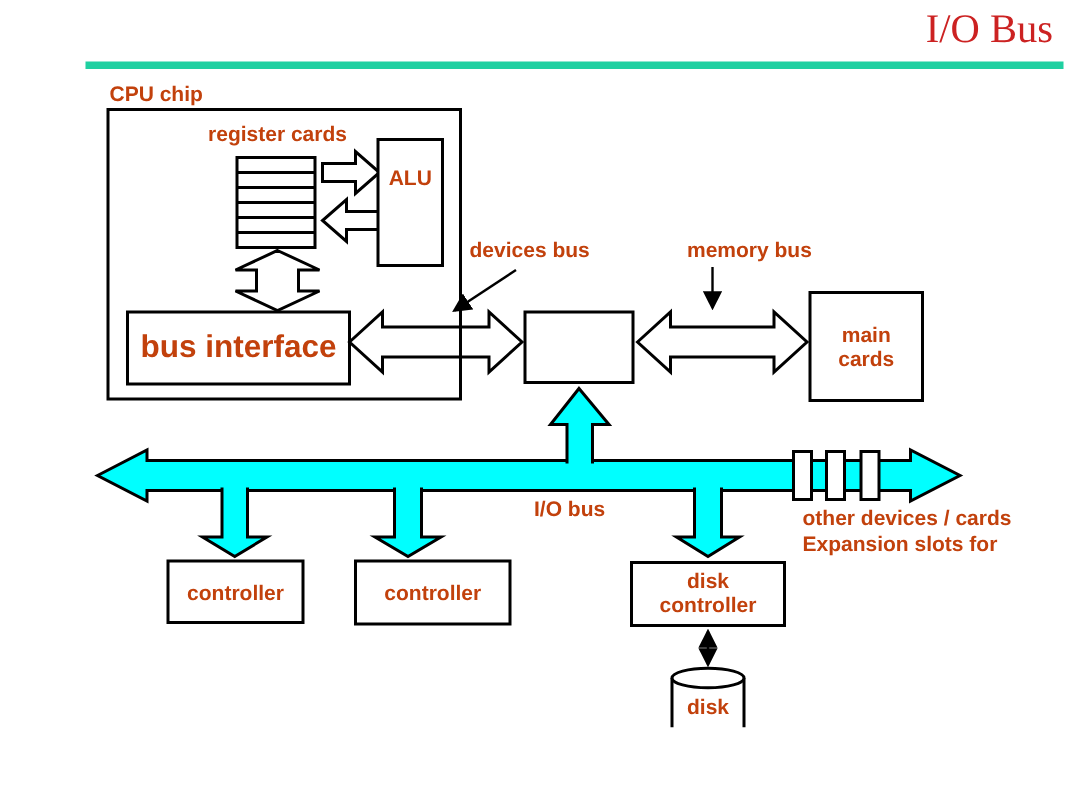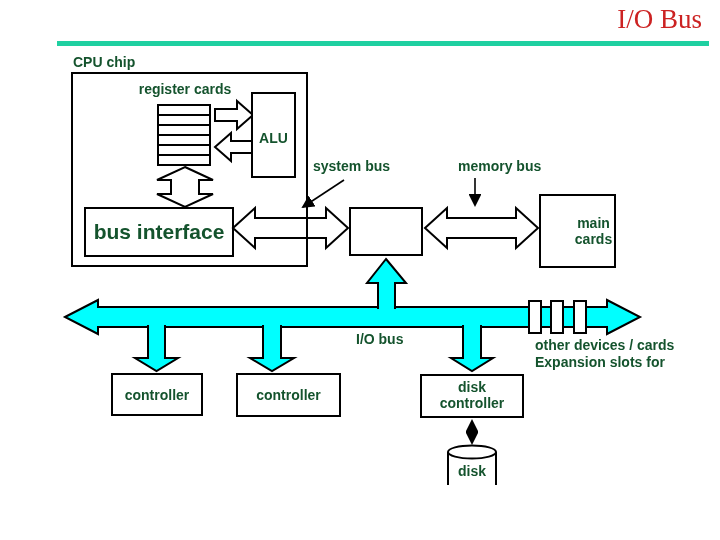--- a/index.html
+++ b/index.html
@@ -14,21 +14,21 @@
   }
   .rule { position:absolute; left:57px; width:652px; }
   .rule-top    { top:41px;  height:5px; background:var(--accent,#1fd0a1); }
   .rule-pale   { top:490px; height:6px; background:var(--pale,#e4f6fc); }
   .rule-bottom { top:497px; height:6px; background:var(--accent,#1fd0a1); }
   .pageno {
     position:absolute; left:300px; top:544px; width:48px; text-align:center;
     font-family:"Liberation Serif", serif; font-size:13px; color:#a21caf;
   }
   .lbl {
-    position:absolute; color:#14532d; font-weight:bold; font-size:14px;
+    position:absolute; color:#c2410c; font-weight:bold; font-size:14px;
     line-height:16px; white-space:nowrap;
   }
   .ctr { text-align:center; }
   svg.layer { position:absolute; left:0; top:0; }
   .shape { stroke:#000; stroke-width:2; }
   .nofill { fill:none; }
   .wfill { fill:#fff; }
   .cyan { fill:var(--bus,#00ffff); }
   .thin { stroke:#000; stroke-width:1.6; fill:none; }
 </style>
@@ -102,27 +102,27 @@
     <line x1="472" y1="421" x2="472" y2="443" class="thin" marker-start="url(#ah)" marker-end="url(#ah)"></line>
 
     <g>
       <path d="M448,452 L448,485 A24,6.5 0 0 0 496,485 L496,452" class="shape wfill"></path>
       <ellipse cx="472" cy="452" rx="24" ry="6.5" class="shape wfill"></ellipse>
     </g>
   </svg>
 
   <div class="lbl" style="left:73px; top:54px;">CPU chip</div>
   <div class="lbl ctr" style="left:130px; top:81px; width:110px;">register cards</div>
-  <div class="lbl ctr" style="left:252px; top:130px; width:43px;">ALU</div>
+  <div class="lbl ctr" style="left:252px; top:110px; width:43px;">ALU</div>
   <div class="lbl ctr" style="left:85px; top:224px; width:148px; font-size:21px;">bus interface</div>
 
-  <div class="lbl" style="left:313px; top:158px;">system bus</div>
+  <div class="lbl" style="left:313px; top:158px;">devices bus</div>
   <div class="lbl" style="left:430px; top:158px;margin-left:28px;">memory bus</div>
 
-  <div class="lbl ctr" style="left:540px; top:215px; width:75px;margin-left:16px;">
+  <div class="lbl ctr" style="left:540px; top:215px; width:75px;">
     <div>main</div>
     <div>cards</div>
   </div>
 
   <div class="lbl" style="left:356px; top:331px;">I/O bus</div>
   <div class="lbl" style="left:535px; top:337px; line-height:17px;">
     <div>other devices / cards</div>
     <div>Expansion slots for</div>
   </div>
 

